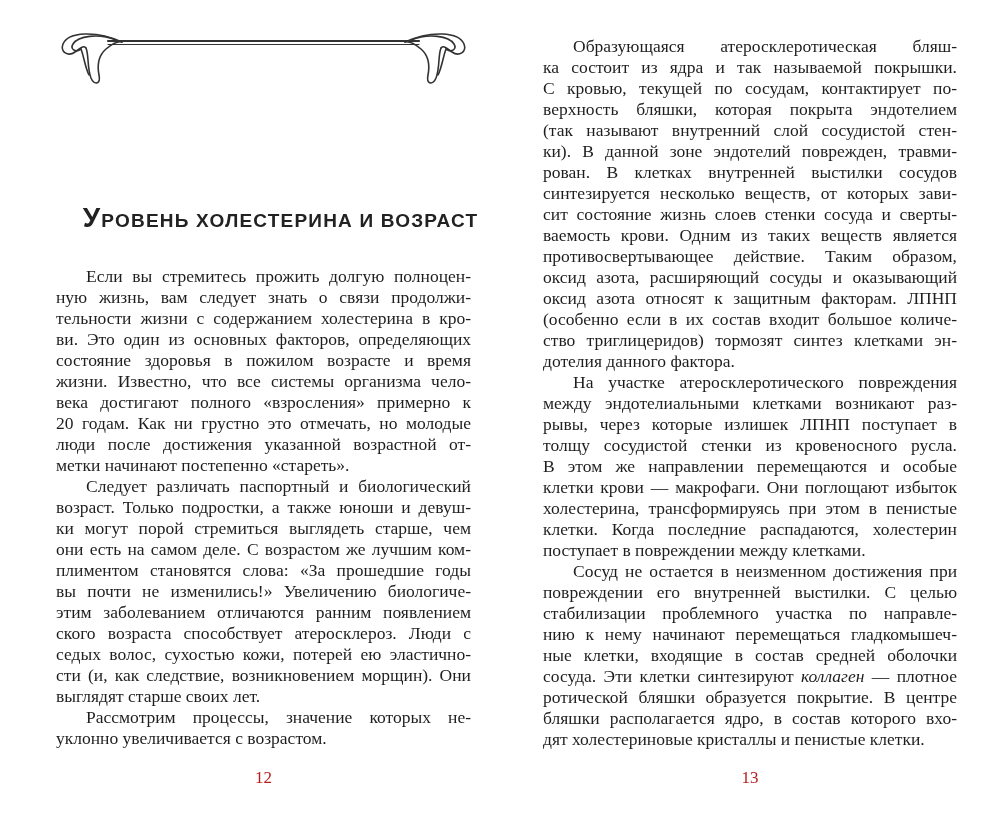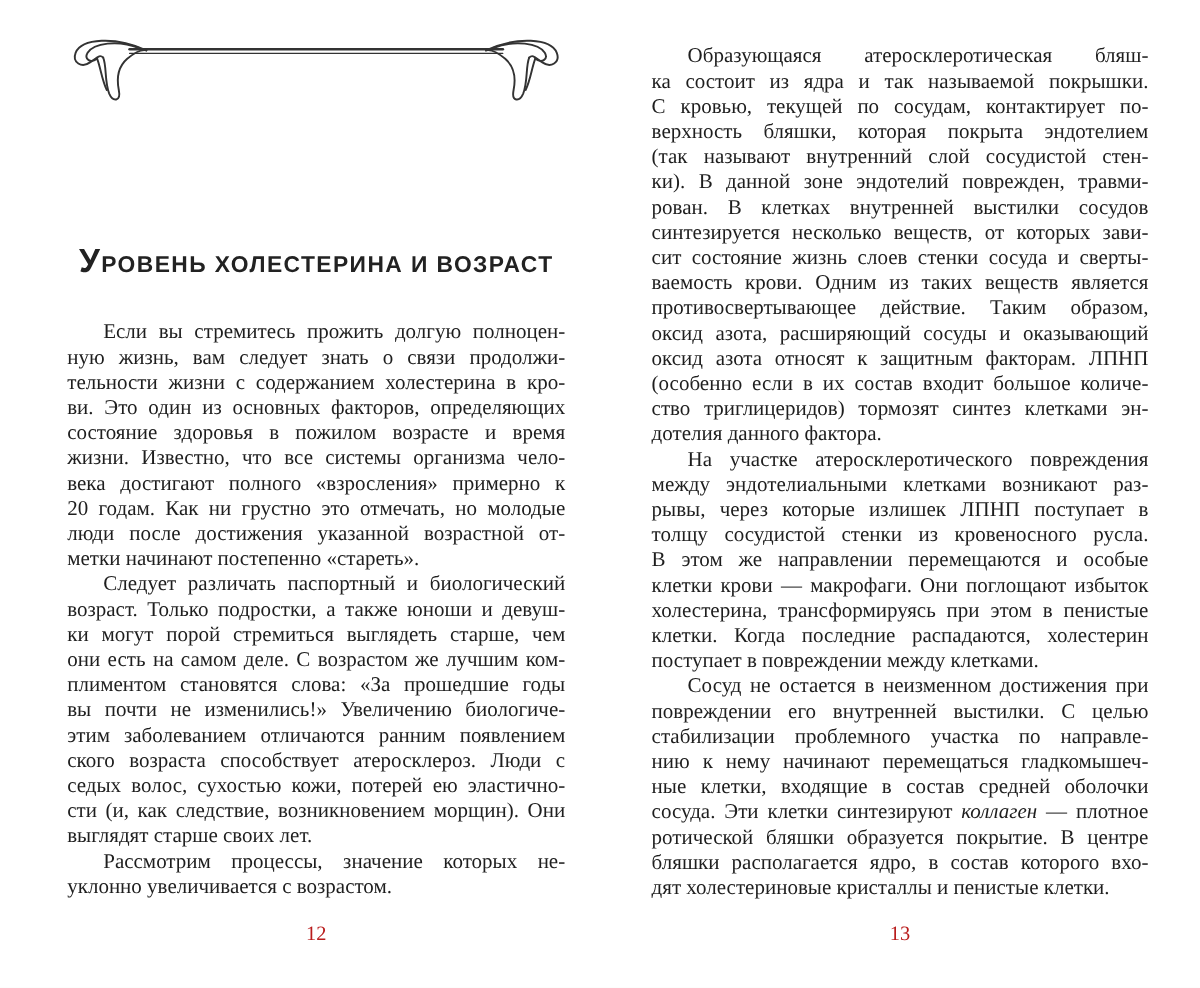--- a/index.html
+++ b/index.html
@@ -15,21 +15,21 @@
     overflow: hidden;
     color: #1e1e1e;
   }
   .page { position: absolute; top: 0; height: 823px; }
   .page-left  { left: 56px;  width: 415px; }
   .page-right { left: 543px; width: 414px; }
 
   .ornament { position: absolute; top: 28px; left: 0; width: 415px; height: 62px; }
 
   .chapter-title {
-    position: absolute; top: 202px; left: 0; width: 100%;
+    position: absolute; top: 202px; left: 17px; width: 100%;
     text-align: center;
     font-family: "Liberation Sans", "DejaVu Sans", sans-serif;
     font-weight: bold;
     color: #222222;
     letter-spacing: 1.2px;
     white-space: nowrap;
   }
   .chapter-title .initial { font-size: 28px; }
   .chapter-title .rest    { font-size: 19px; }
 

